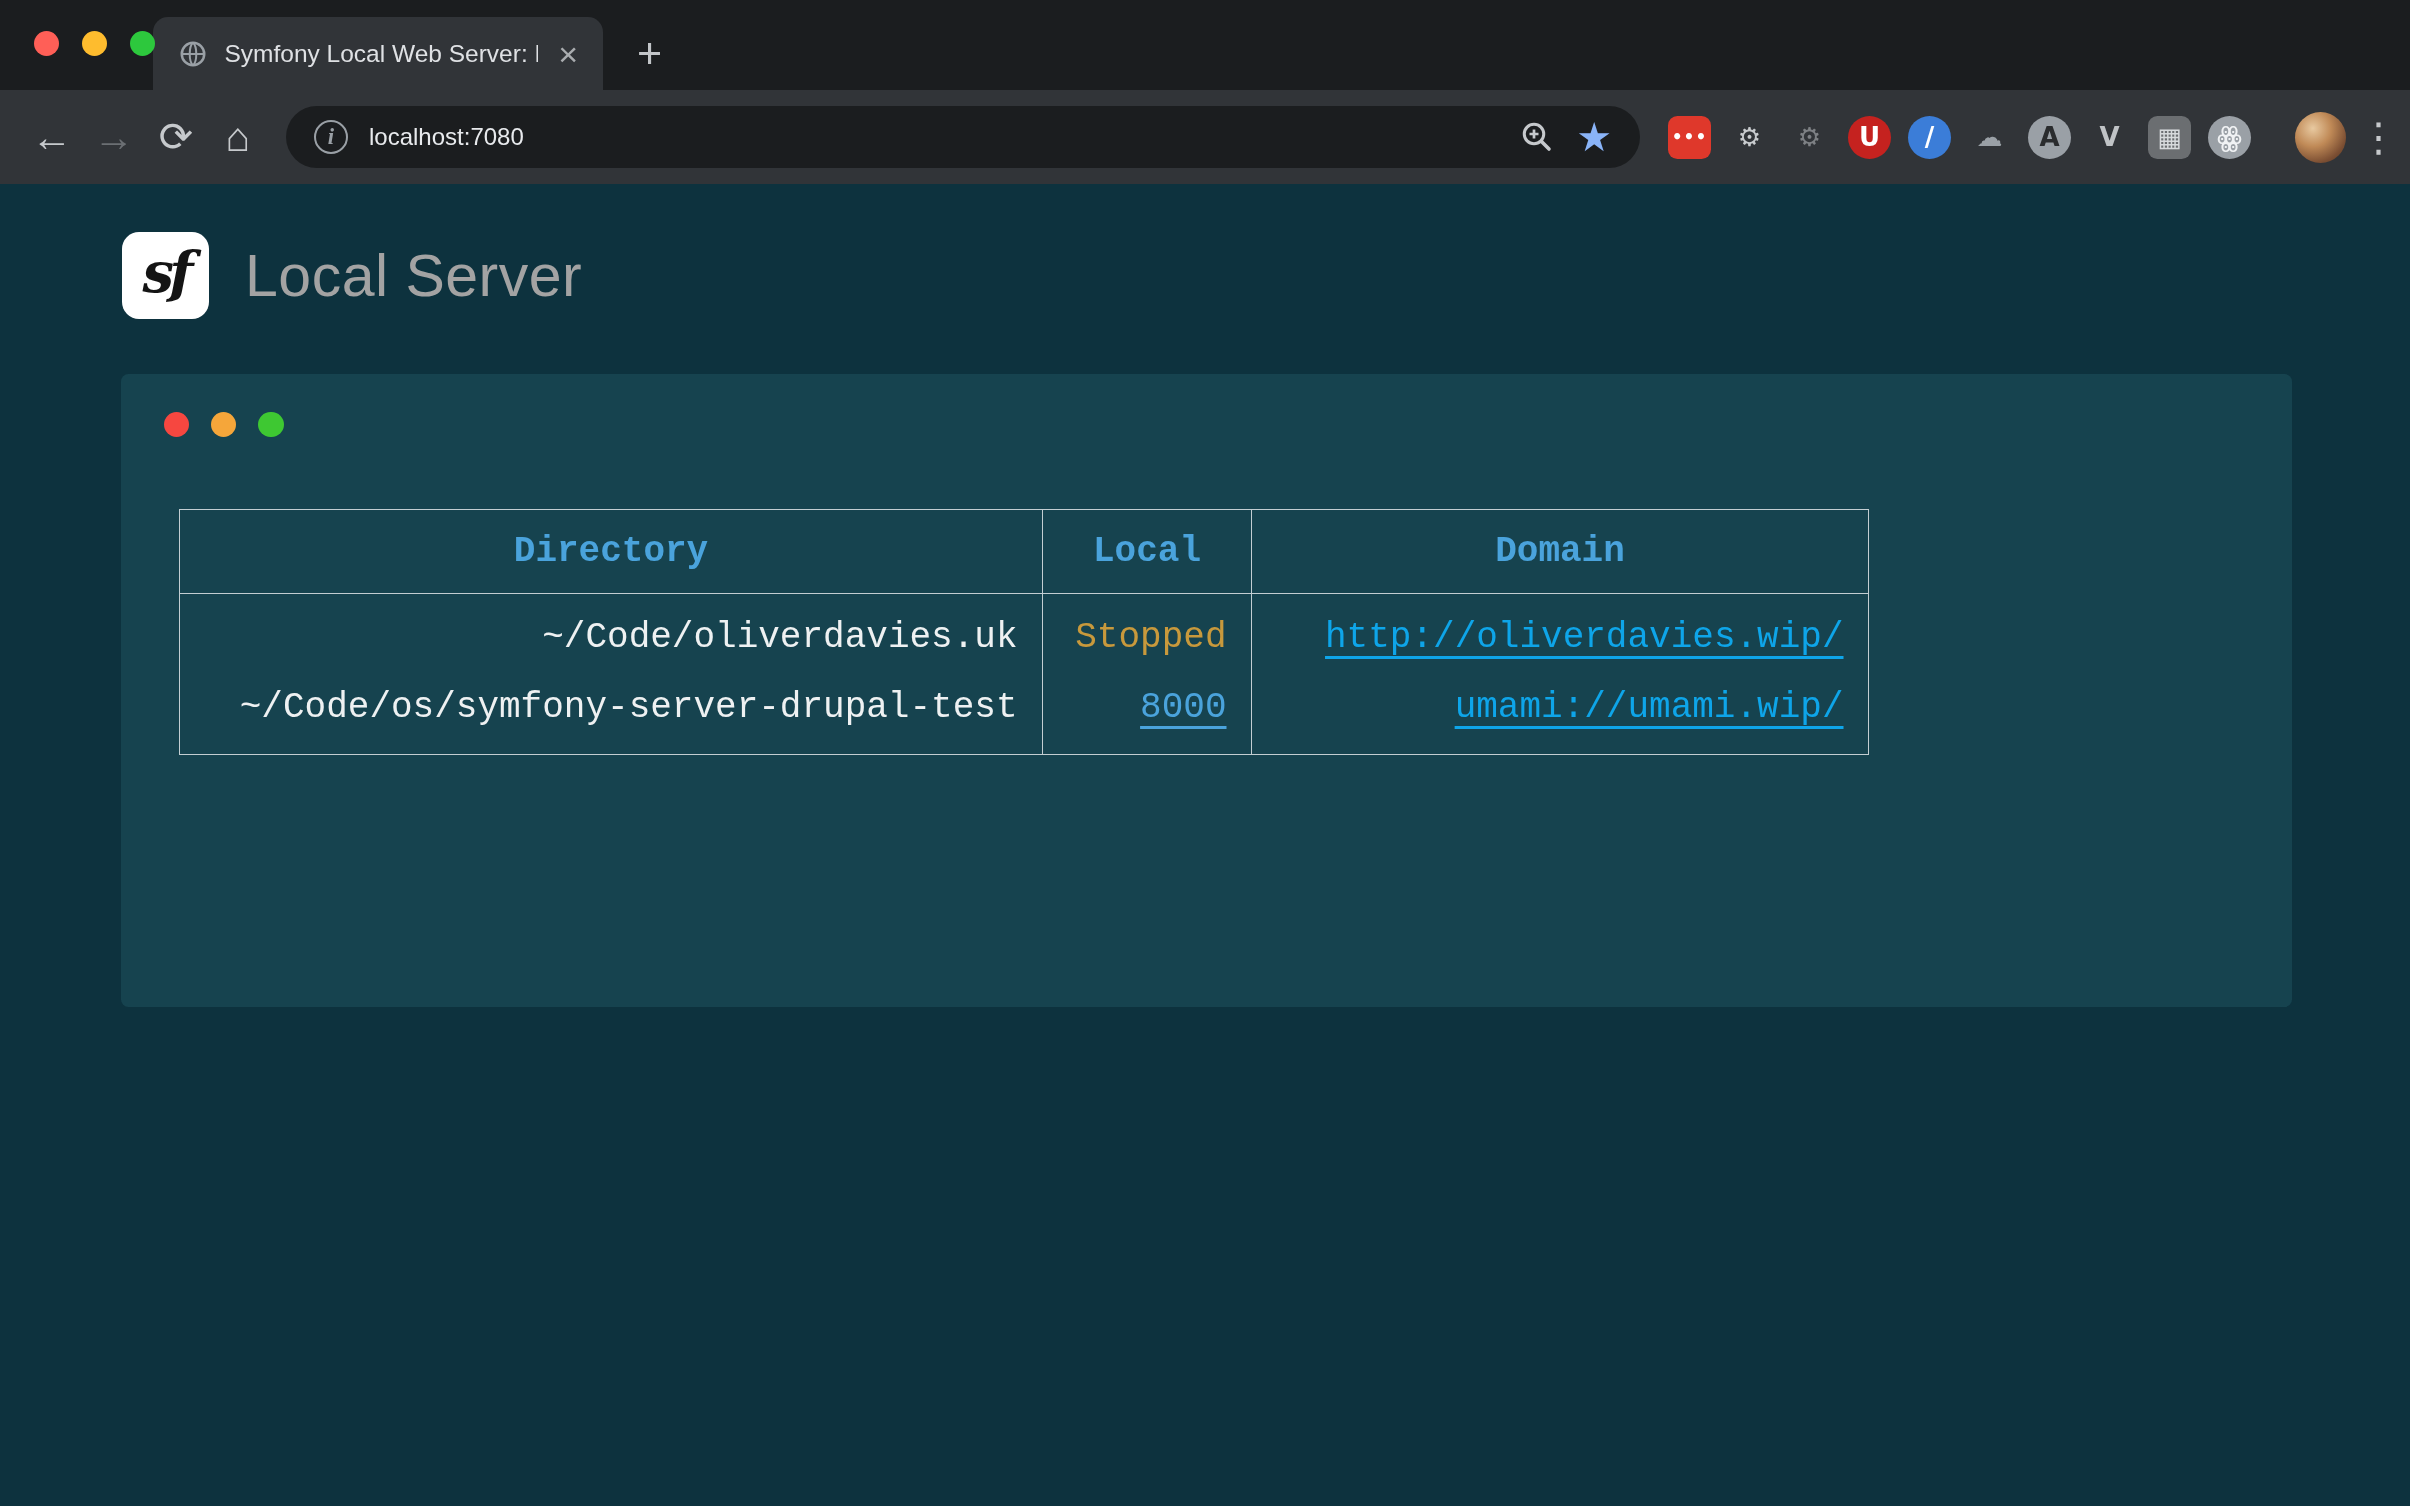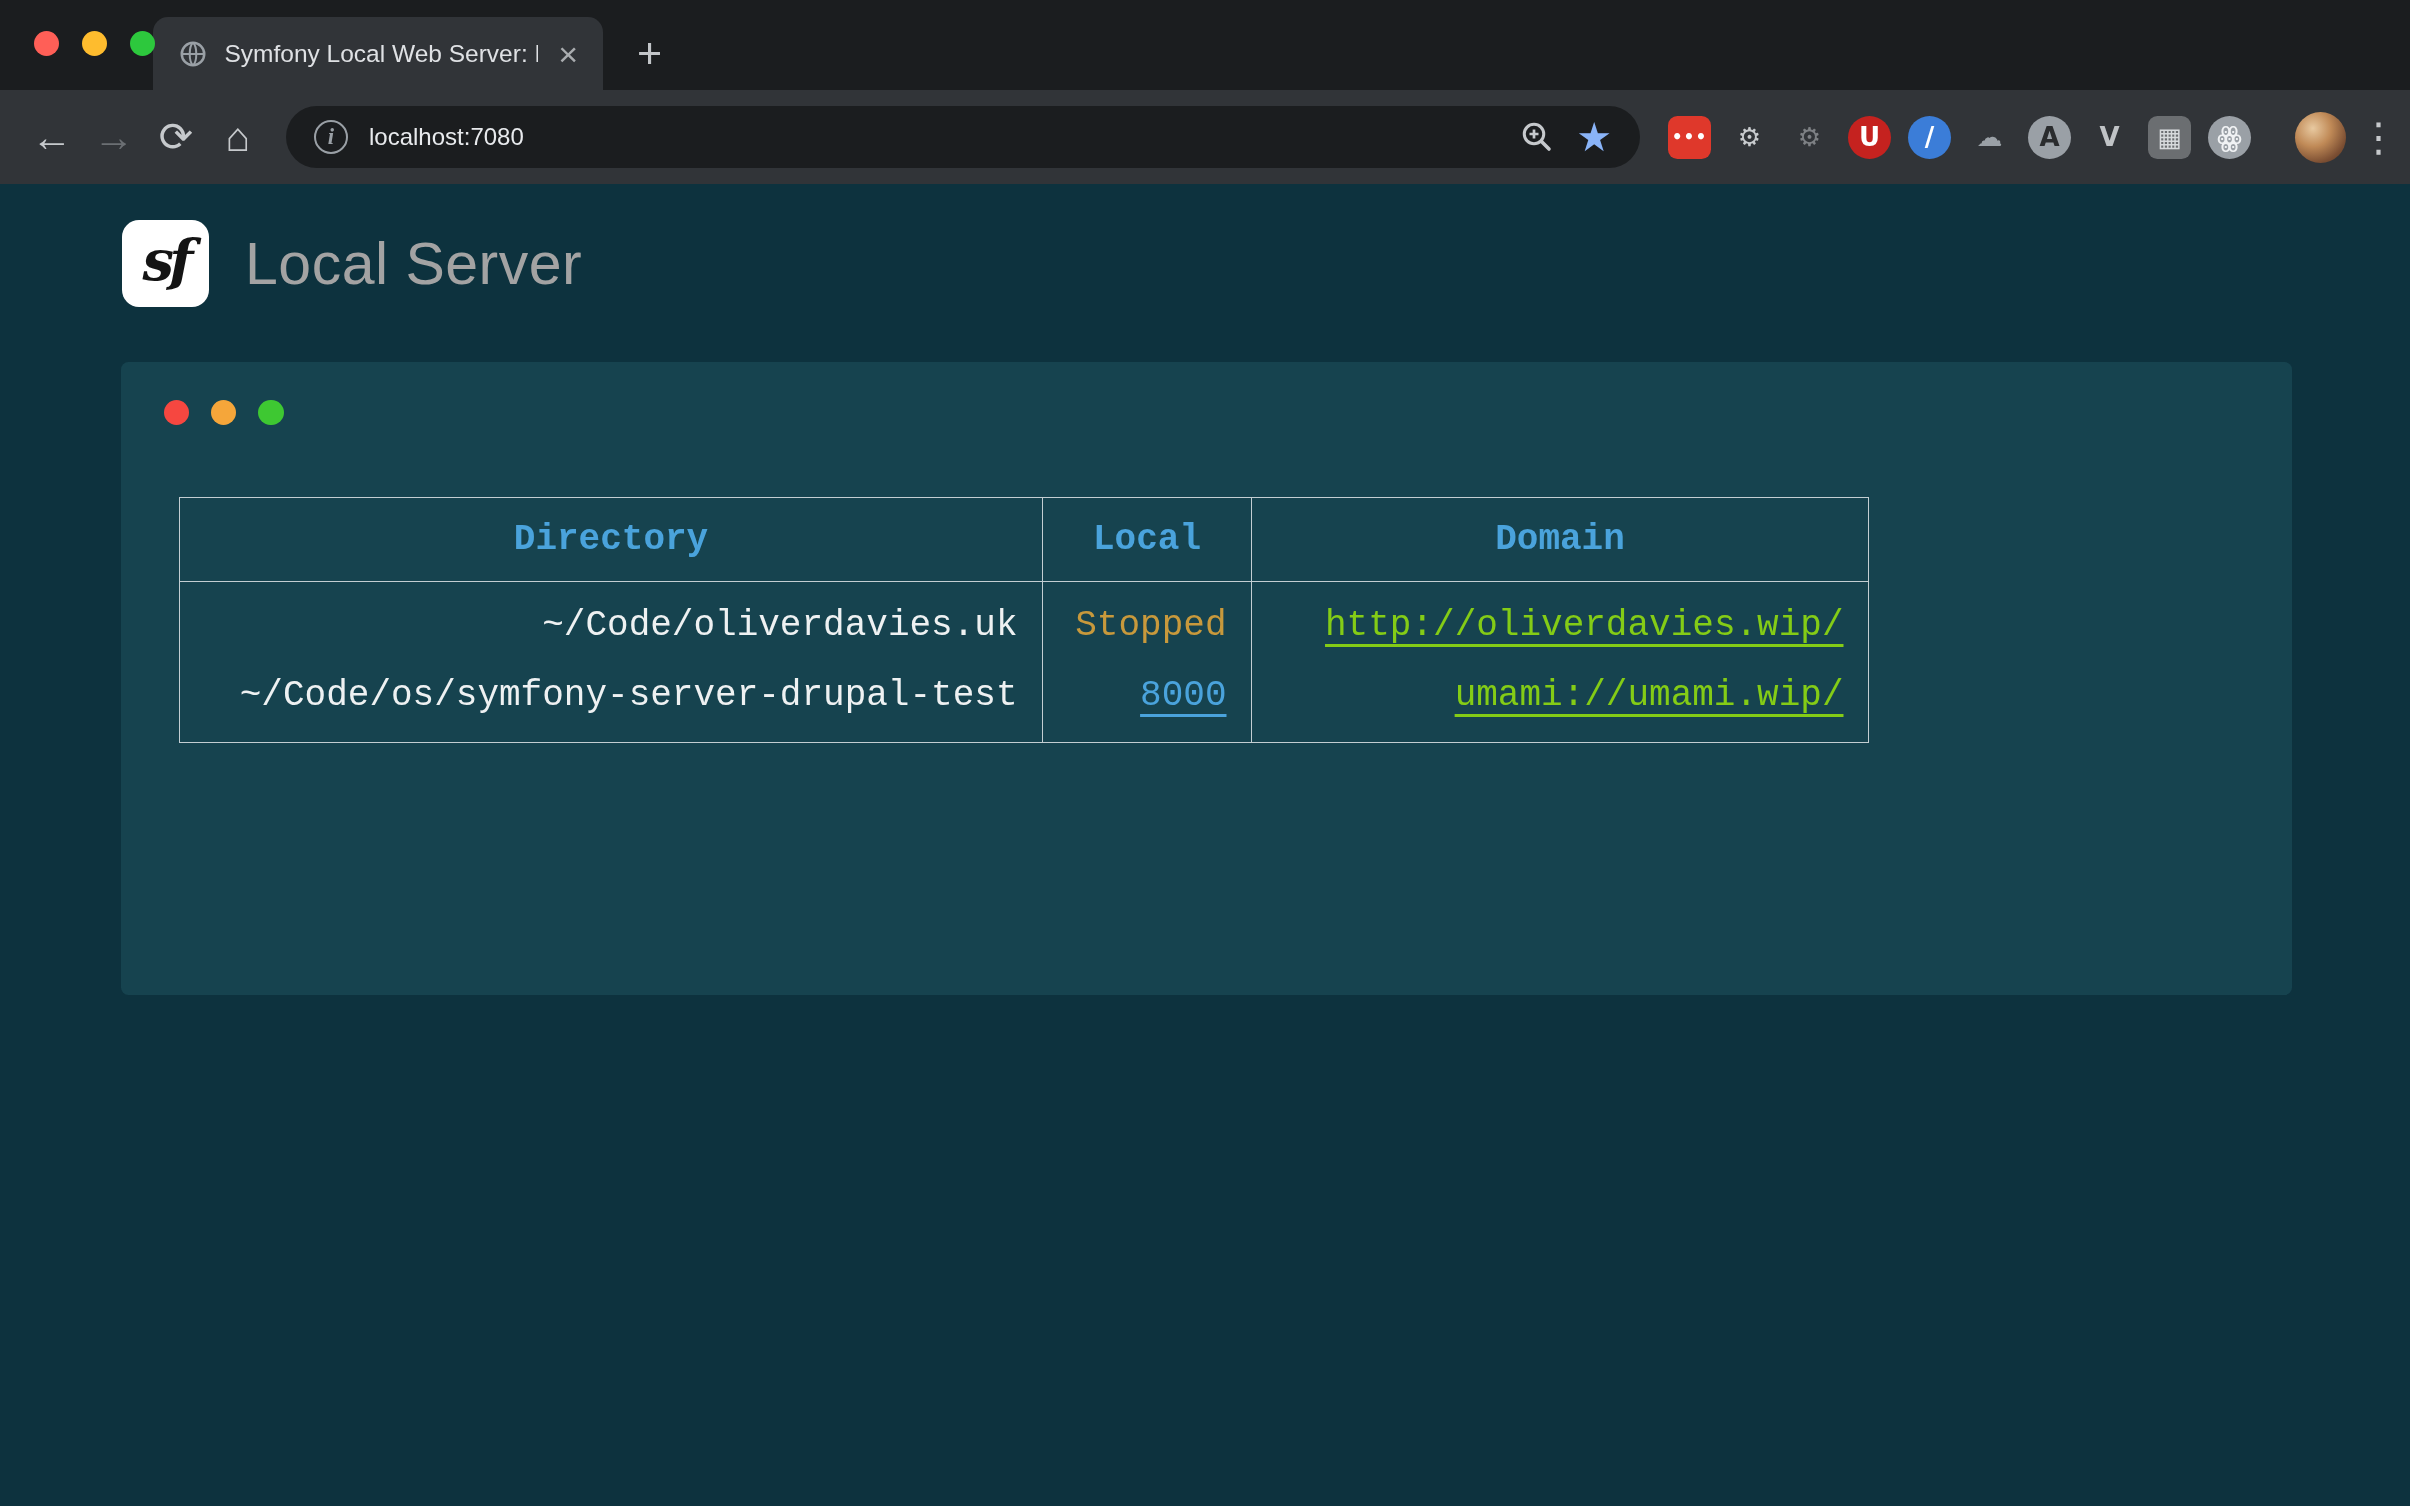--- a/index.html
+++ b/index.html
@@ -44,21 +44,21 @@
   .ext.circle { border-radius:50%; }
   .ext.small-glyph { font-size:17px; letter-spacing:0.9px; }
 
   .toolbar-separator { width:1.9px; height:41px; background:#55585b; margin:0 19px 0 24.5px; }
   .avatar { width:51px; height:51px; border-radius:50%; flex:0 0 auto;
             background:radial-gradient(circle at 35% 32%, #e8c9a0 0%, #c08a57 38%, #7c4f33 72%, #4e3120 100%); }
   .menu-button { width:47px; height:62px; display:flex; align-items:center; justify-content:center;
                  color:#c6c9cc; font-size:40px; margin-left:13px; }
 
   
-  .page { height:1322px; background:var(--page-background,#0d323e); padding-top:36px; }
+  .page { height:1322px; background:var(--page-background,#0d323e); padding-top:48px; }
   .brand { display:flex; align-items:center; gap:36px; margin-left:122px; }
   .sf-logo { width:87px; height:87px; background:#ffffff; border-radius:17px;
              display:flex; align-items:center; justify-content:center; }
   .sf-logo .sf-text { font:italic bold 56px "DejaVu Serif", serif; color:#141414; letter-spacing:-4.7px;
                       transform:translateY(-3.8px); }
   .brand-title { color:#a3a3a3; font-size:59px; font-weight:400; letter-spacing:0.5px; }
 
   .card { margin:55px 0 0 121px; width:2171px; height:633px;
           background:var(--card-background,#16434f); border-radius:7.5px; }
   .card-dots { display:flex; gap:21.7px; padding:38px 0 0 43px; }
@@ -75,21 +75,21 @@
   .server-table td { border-left:1.9px solid var(--table-border,#c3ced2);
                      border-right:1.9px solid var(--table-border,#c3ced2);
                      font-size:36px; color:#eef1f2; padding:3.8px 24.5px; line-height:62px;
                      white-space:nowrap; overflow:hidden;text-align:right; }
   .server-table tbody tr:first-child td { padding-top:13px; }
   .server-table tbody tr:last-child td  { padding-bottom:15px; }
   .col-directory { width:863px; }
   .col-port      { width:209px; }
   .col-domain    { width:617px; }
   .stopped { color:var(--stopped-amber,#c8993c); }
-  a.domain-link { color:#84cc16; text-decoration:underline; text-decoration-thickness:2.8px;
+  a.domain-link { color:#0ea5e9; text-decoration:underline; text-decoration-thickness:2.8px;
                   text-underline-offset:8.5px;margin-left:29px; }
   a.port-link { color:var(--header-blue,#4aa3dc); 
                 text-decoration-thickness:2.8px; text-underline-offset:8.5px; }
 </style>
 </head>
 <body>
 
 <div class="tab-strip">
   <div class="traffic-lights">
     <span class="light red"></span>

